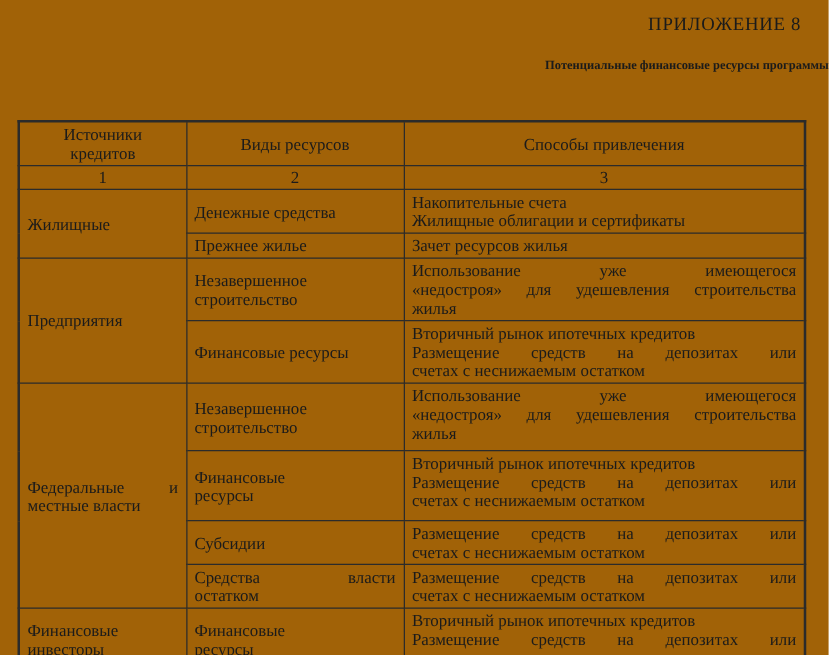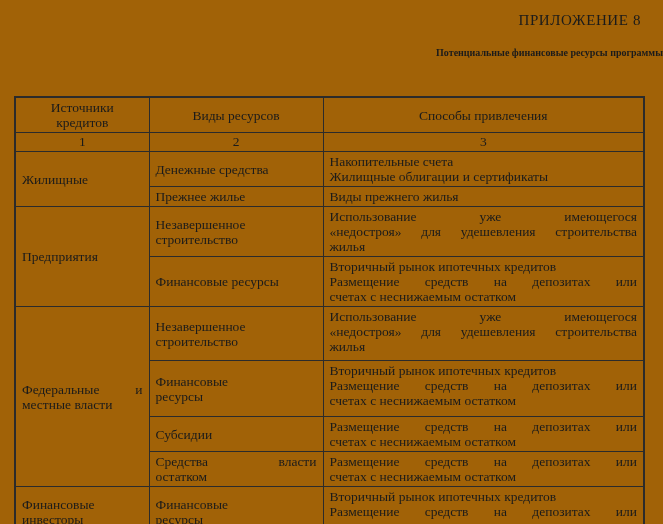--- a/index.html
+++ b/index.html
@@ -139,21 +139,21 @@
         <td class="methods">
             <div class="ln">Накопительные счета</div>
             <div class="ln">Жилищные облигации и сертификаты</div>
           </td>
       </tr>
       <tr class="h20">
         <td class="kind">
             <div class="ln">Прежнее жилье</div>
           </td>
         <td class="methods">
-            <div class="ln">Виды прежнего жилья</div>
+            <div class="ln">Зачет ресурсов жилья</div>
           </td>
       </tr>
 
       <tr class="h49">
         <td class="src" rowspan="2">
             <div class="ln">Предприятия</div>
           </td>
         <td class="kind">
             <div class="ln">Незавершенное</div>
             <div class="ln">строительство</div>

